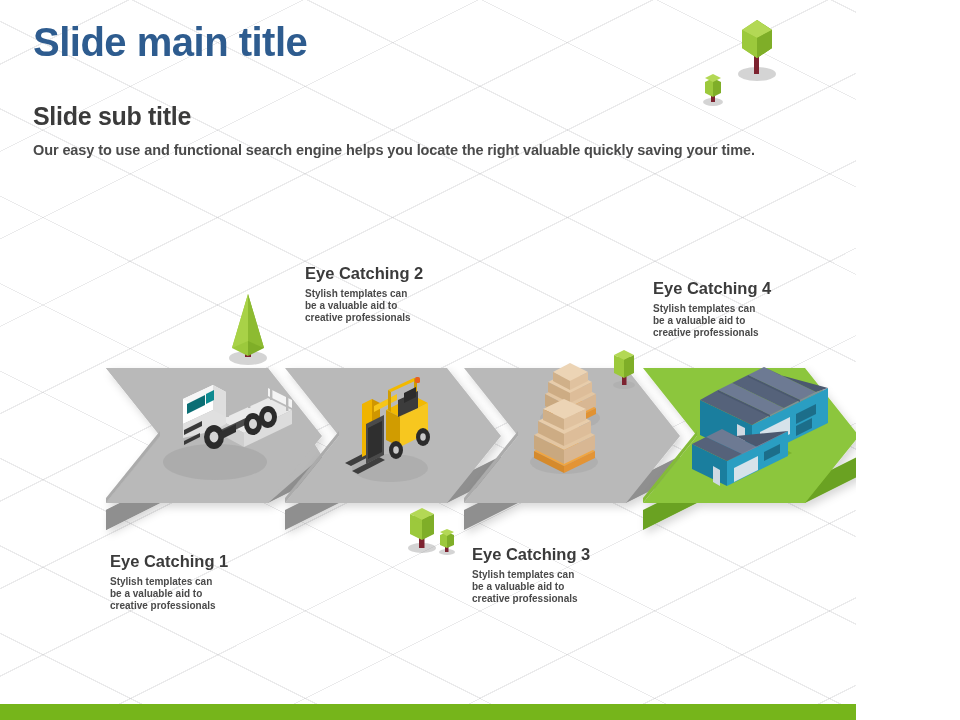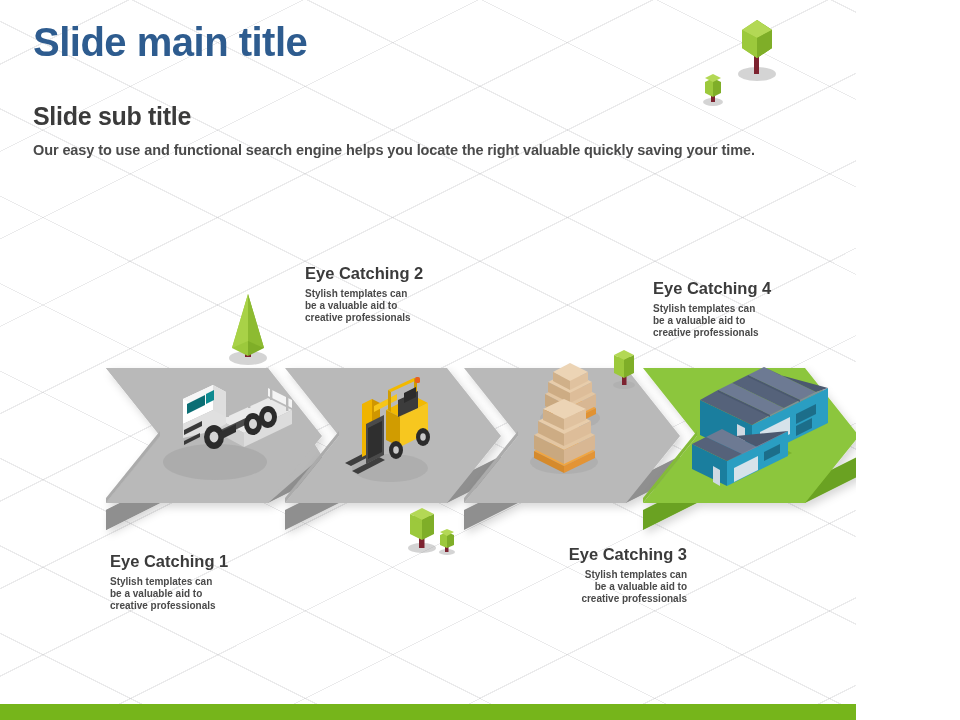--- a/index.html
+++ b/index.html
@@ -51,21 +51,21 @@
   .caption .cap-title {
     font-size:16.5px; font-weight:bold; color:#3b3b3b;
     margin-bottom:5px; white-space:nowrap;
   }
   .caption .cap-body {
     font-size:10px; font-weight:bold; color:#4a4a4a;
     line-height:1.22;
   }
   #cap-1 { left:110px; top:541px;margin-top:11px; }
   #cap-2 { left:297px; top:264px;margin-left:8px; }
-  #cap-3 { left:472px; top:545px;text-align:right; }
+  #cap-3 { left:472px; top:545px; }
   #cap-4 { left:653px; top:279px; }
   
   #stage { position:absolute; left:0; top:0; width:960px; height:720px; }
   
   #bottom-bar {
     position:absolute; left:0; top:704px;
     width:960px; height:16px;
     background:#76b51b;
   }
 </style>

